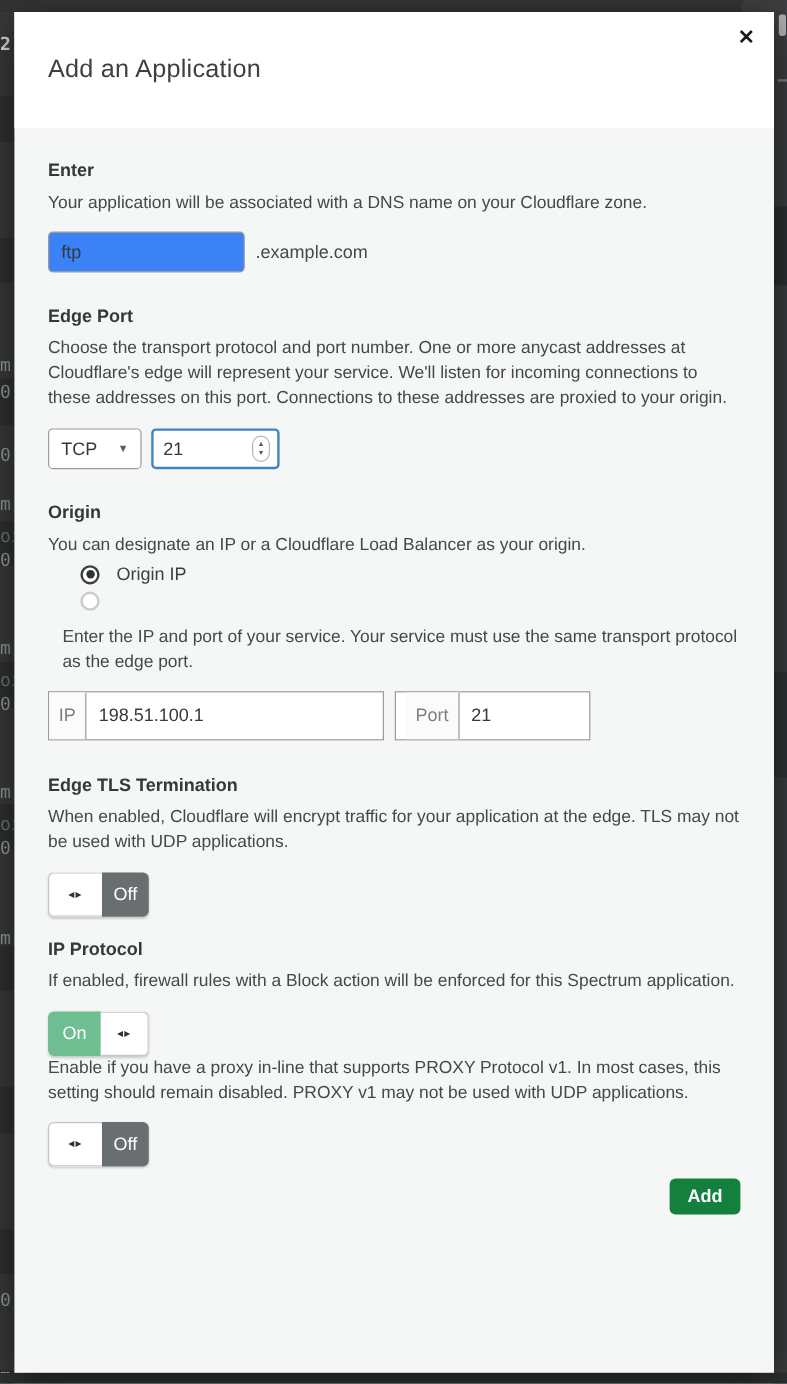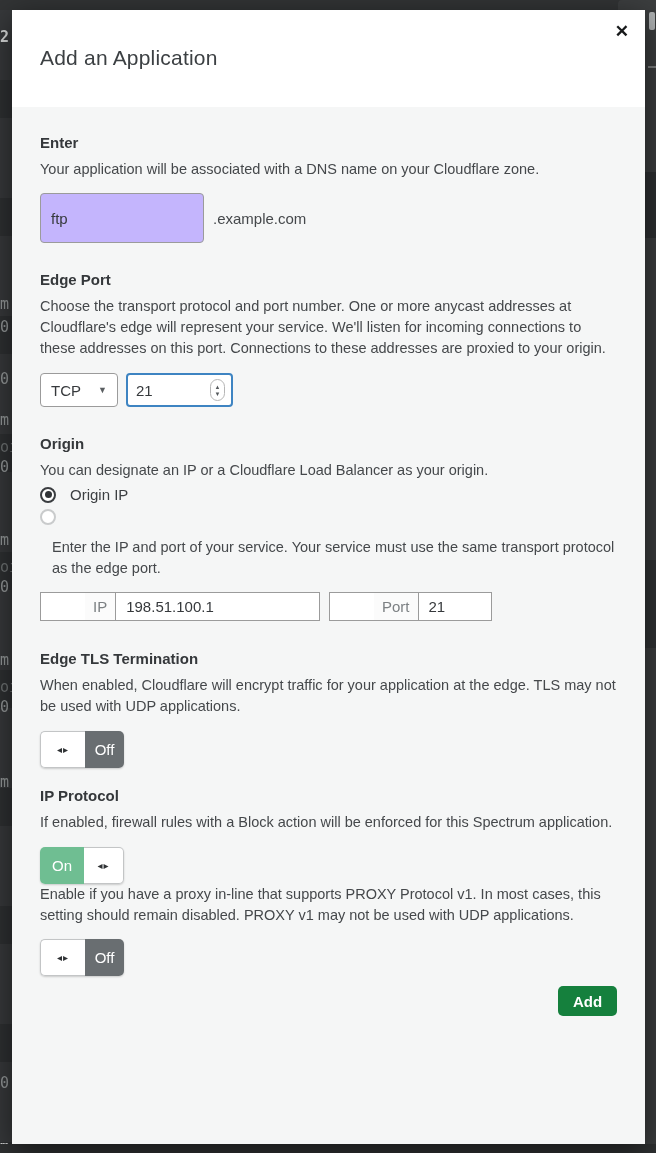--- a/index.html
+++ b/index.html
@@ -50,21 +50,21 @@
   }
 
   .modal-body { padding:27px 28px 0 28px; color:#45484b; }
   .section-label { font-size:15px; font-weight:700; color:#35383b; line-height:17px; margin-bottom:8px; }
   .desc { font-size:14.5px; line-height:21px; color:#45484b; max-width:582px; }
 
   .mt19 { margin-top:19px; } .mt20 { margin-top:20px; }
 
   
   .text-input {
-    height:50px; background:#c4b5fd; border:1px solid #9b9b9b; border-radius:4px;
+    height:34px; background:#3b82f6; border:1px solid #9b9b9b; border-radius:4px;
     padding:0 10px; font-size:15px; color:#36393c; font-family:inherit; outline:none;
   }
   .domain-row { margin-top:13px; margin-bottom:28px; display:flex; align-items:center; }
   .domain-input { width:164px; }
   .suffix { margin-left:9px; font-size:15px; color:#45484b; }
 
   .controls-row { margin-top:14px; margin-bottom:28px; display:flex; gap:8px; }
   .select {
     width:78px; height:34px; border:1px solid #9b9b9b; border-radius:4px; background:#fff;
     display:flex; align-items:center; justify-content:space-between; padding:0 10px;
@@ -77,48 +77,48 @@
   }
   .port-wrap input { border:none; outline:none; width:56px; font-size:15px; color:#36393c; font-family:inherit; }
   .stepper {
     width:15px; height:22px; border:1px solid #b6b6b6; border-radius:8px;
     display:flex; flex-direction:column; align-items:center; justify-content:center; gap:1px;
     color:#55595c; cursor:pointer; background:#fff;
   }
   .stepper span { font-size:6px; line-height:6px; }
 
   
-  .radio-row { display:flex; align-items:center; margin-top:5px; }
+  .radio-row { display:flex; align-items:center; margin-top:5px;margin-left:27px; }
   .radio-row + .radio-row { margin-top:6px; }
   .radio {
     width:16px; height:16px; border-radius:50%; border:2px solid #3a3d40;
     background:#fff; margin-right:14px; position:relative; flex:0 0 auto; cursor:pointer;
   }
   .radio.checked::after {
     content:""; position:absolute; left:2.5px; top:2.5px; width:7px; height:7px;
     border-radius:50%; background:#313437;
   }
   .radio.disabled { border-color:#c9cbcc; cursor:default; }
   .radio-label { font-size:15px; color:#3c3f42; line-height:17px; }
   .radio-label.disabled { color:#b9bcbe; }
   .radios { margin-bottom:12px; }
   .origin-desc { margin-top:0;margin-left:12px; }
 
   .addon-row { margin-top:13px; margin-bottom:29px; display:flex; gap:9px; }
-  .addon-group { display:flex; height:29px; border:1px solid #9b9b9b; background:#fff; align-items:stretch;padding-left:44px; }
+  .addon-group { display:flex; height:41px; border:1px solid #9b9b9b; background:#fff; align-items:stretch; }
   .addon {
     display:flex; align-items:center; padding:0 8px; font-size:15px; color:#7c8083;
     background:#fbfbfb; border-right:1px solid #9b9b9b;
   }
   .addon-group input {
     border:none; outline:none; padding:0 10px; font-size:15px; color:#36393c;
     font-family:inherit; background:transparent; min-width:0;
   }
   .ip-group { width:280px; } .ip-group input { flex:1; }
-  .port-group { width:163px; } .port-group input { width:100px; }
+  .port-group { width:163px;justify-content:center; } .port-group input { width:100px; }
 
   
   .toggle {
     display:inline-flex; height:37px; border-radius:5px; margin-top:14px;
     box-shadow:0 1px 2px rgba(0,0,0,.18); cursor:pointer;
   }
   .toggle-handle {
     width:45px; background:#fff; border:1px solid #c3c5c6;
     display:flex; align-items:center; justify-content:center;
   }

